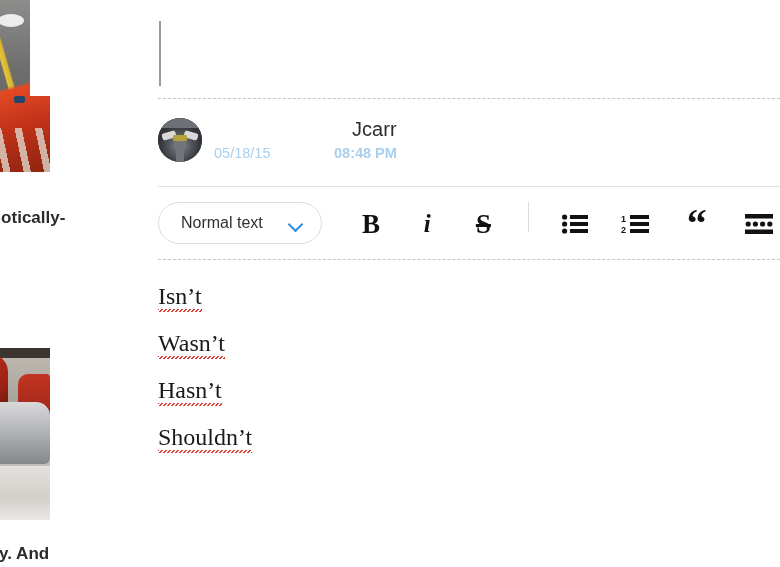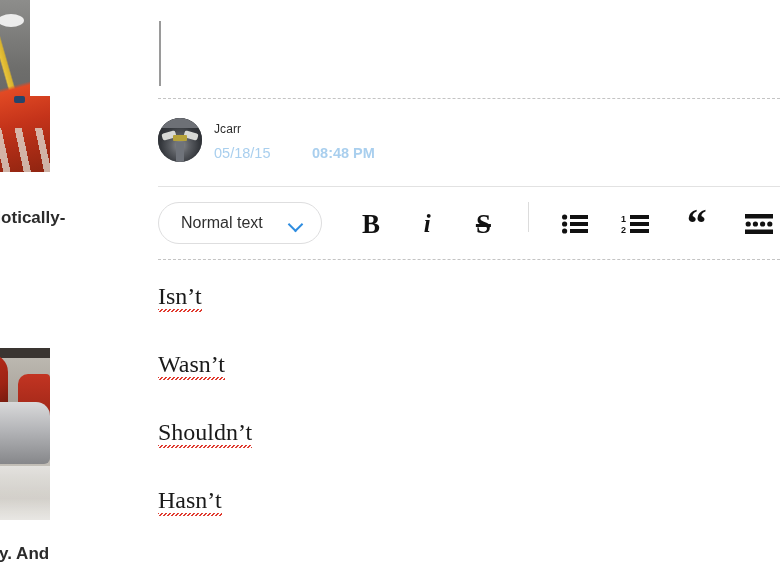--- a/index.html
+++ b/index.html
@@ -208,31 +208,33 @@
   .avatar .av-top {
     position: absolute; left: 0; top: 0; width: 44px; height: 10px;
     background: #6d7076;
   }
 
   .author-meta {
     margin-left: 12px;
     padding-top: 2px;
   }
   .author-name {
-    font-size: 12px;
+    font-size: 20px;
     color: #2d2d2d;
     line-height: 19px;
     letter-spacing: .1px;
+    text-align: right;
   }
   .author-stamp {
     margin-top: 6px;
     font-size: 14.5px;
     color: #a9cfee;
     line-height: 17px;
     display: flex;
+    gap: 22px;
   }
   .author-stamp .date { min-width: 84px; }
   .author-stamp .time { margin-left: 14px; font-weight: bold; }
 
   
   .toolbar {
     position: absolute;
     left: 8px;
     top: 202px;
     right: 0;
@@ -298,21 +300,21 @@
   .editor-body {
     position: absolute;
     left: 8px;
     top: 282px;
     right: 0;
   }
   .editor-line {
     font-family: "Liberation Serif", serif;
     font-size: 24px;
     color: #1a1a1a;
-    margin-bottom: 40px;
+    margin-bottom: 19px;
     display: inline-block;
     position: relative;
     line-height: 28px;
   }
   .line-wrap { display: block; }
   .spell {
     position: relative;
     padding-bottom: 3px;
     background-image:
       repeating-linear-gradient(135deg,
@@ -440,23 +442,23 @@
         <span class="spell">Isn’t</span>
       </div>
     </div>
     <div class="line-wrap">
       <div class="editor-line">
         <span class="spell">Wasn’t</span>
       </div>
     </div>
     <div class="line-wrap">
       <div class="editor-line">
+        <span class="spell">Hasn’t</span>
+      </div>
+    </div>
+    <div class="line-wrap">
+      <div class="editor-line">
         <span class="spell">Shouldn’t</span>
       </div>
     </div>
-    <div class="line-wrap">
-      <div class="editor-line">
-        <span class="spell">Hasn’t</span>
-      </div>
-    </div>
   </div>
 
 </div>
 
 </body></html>

